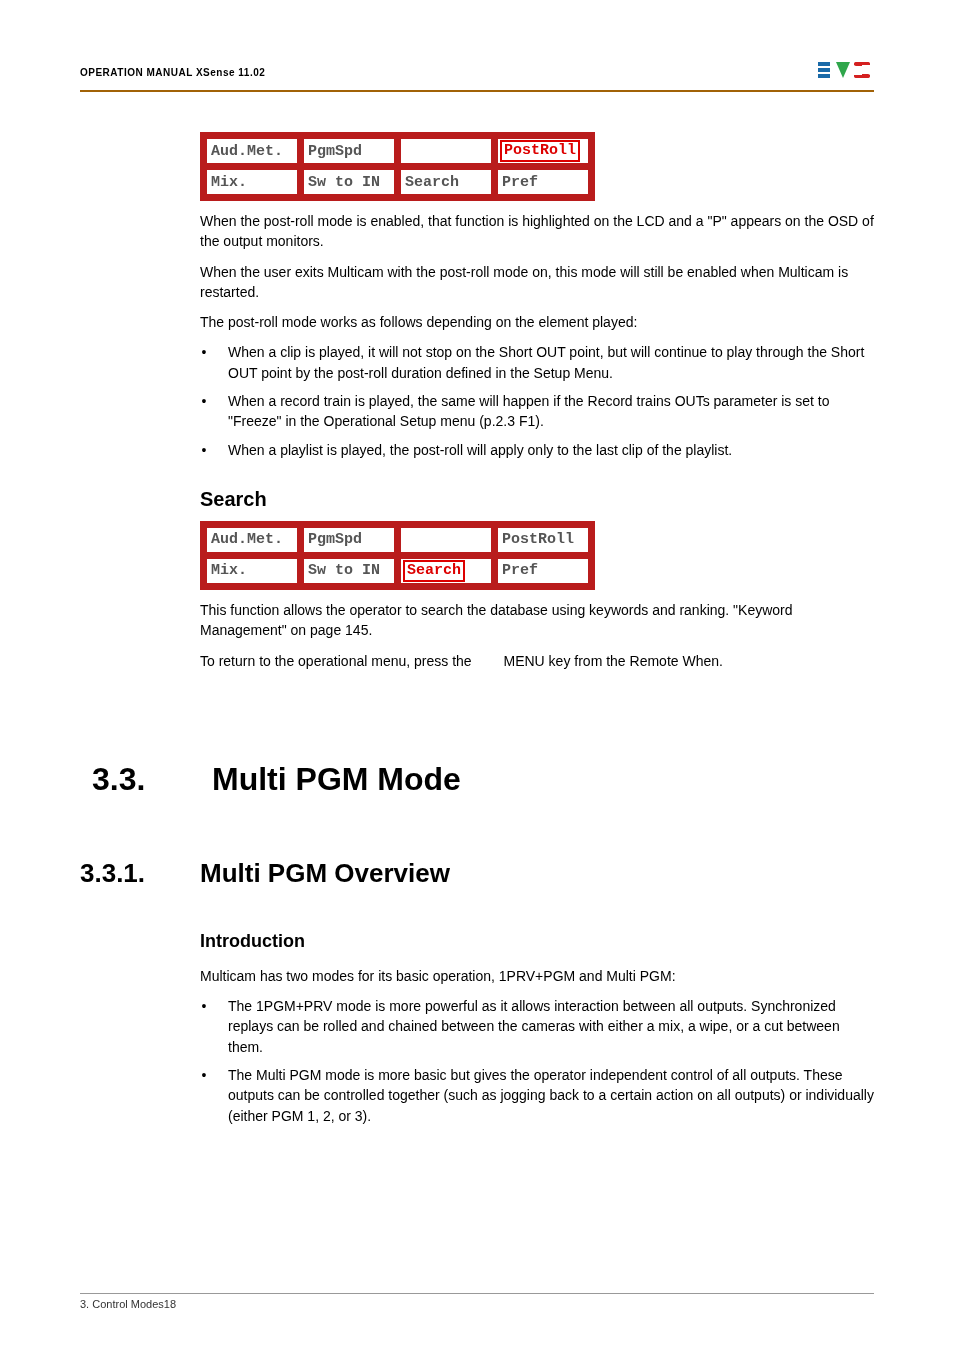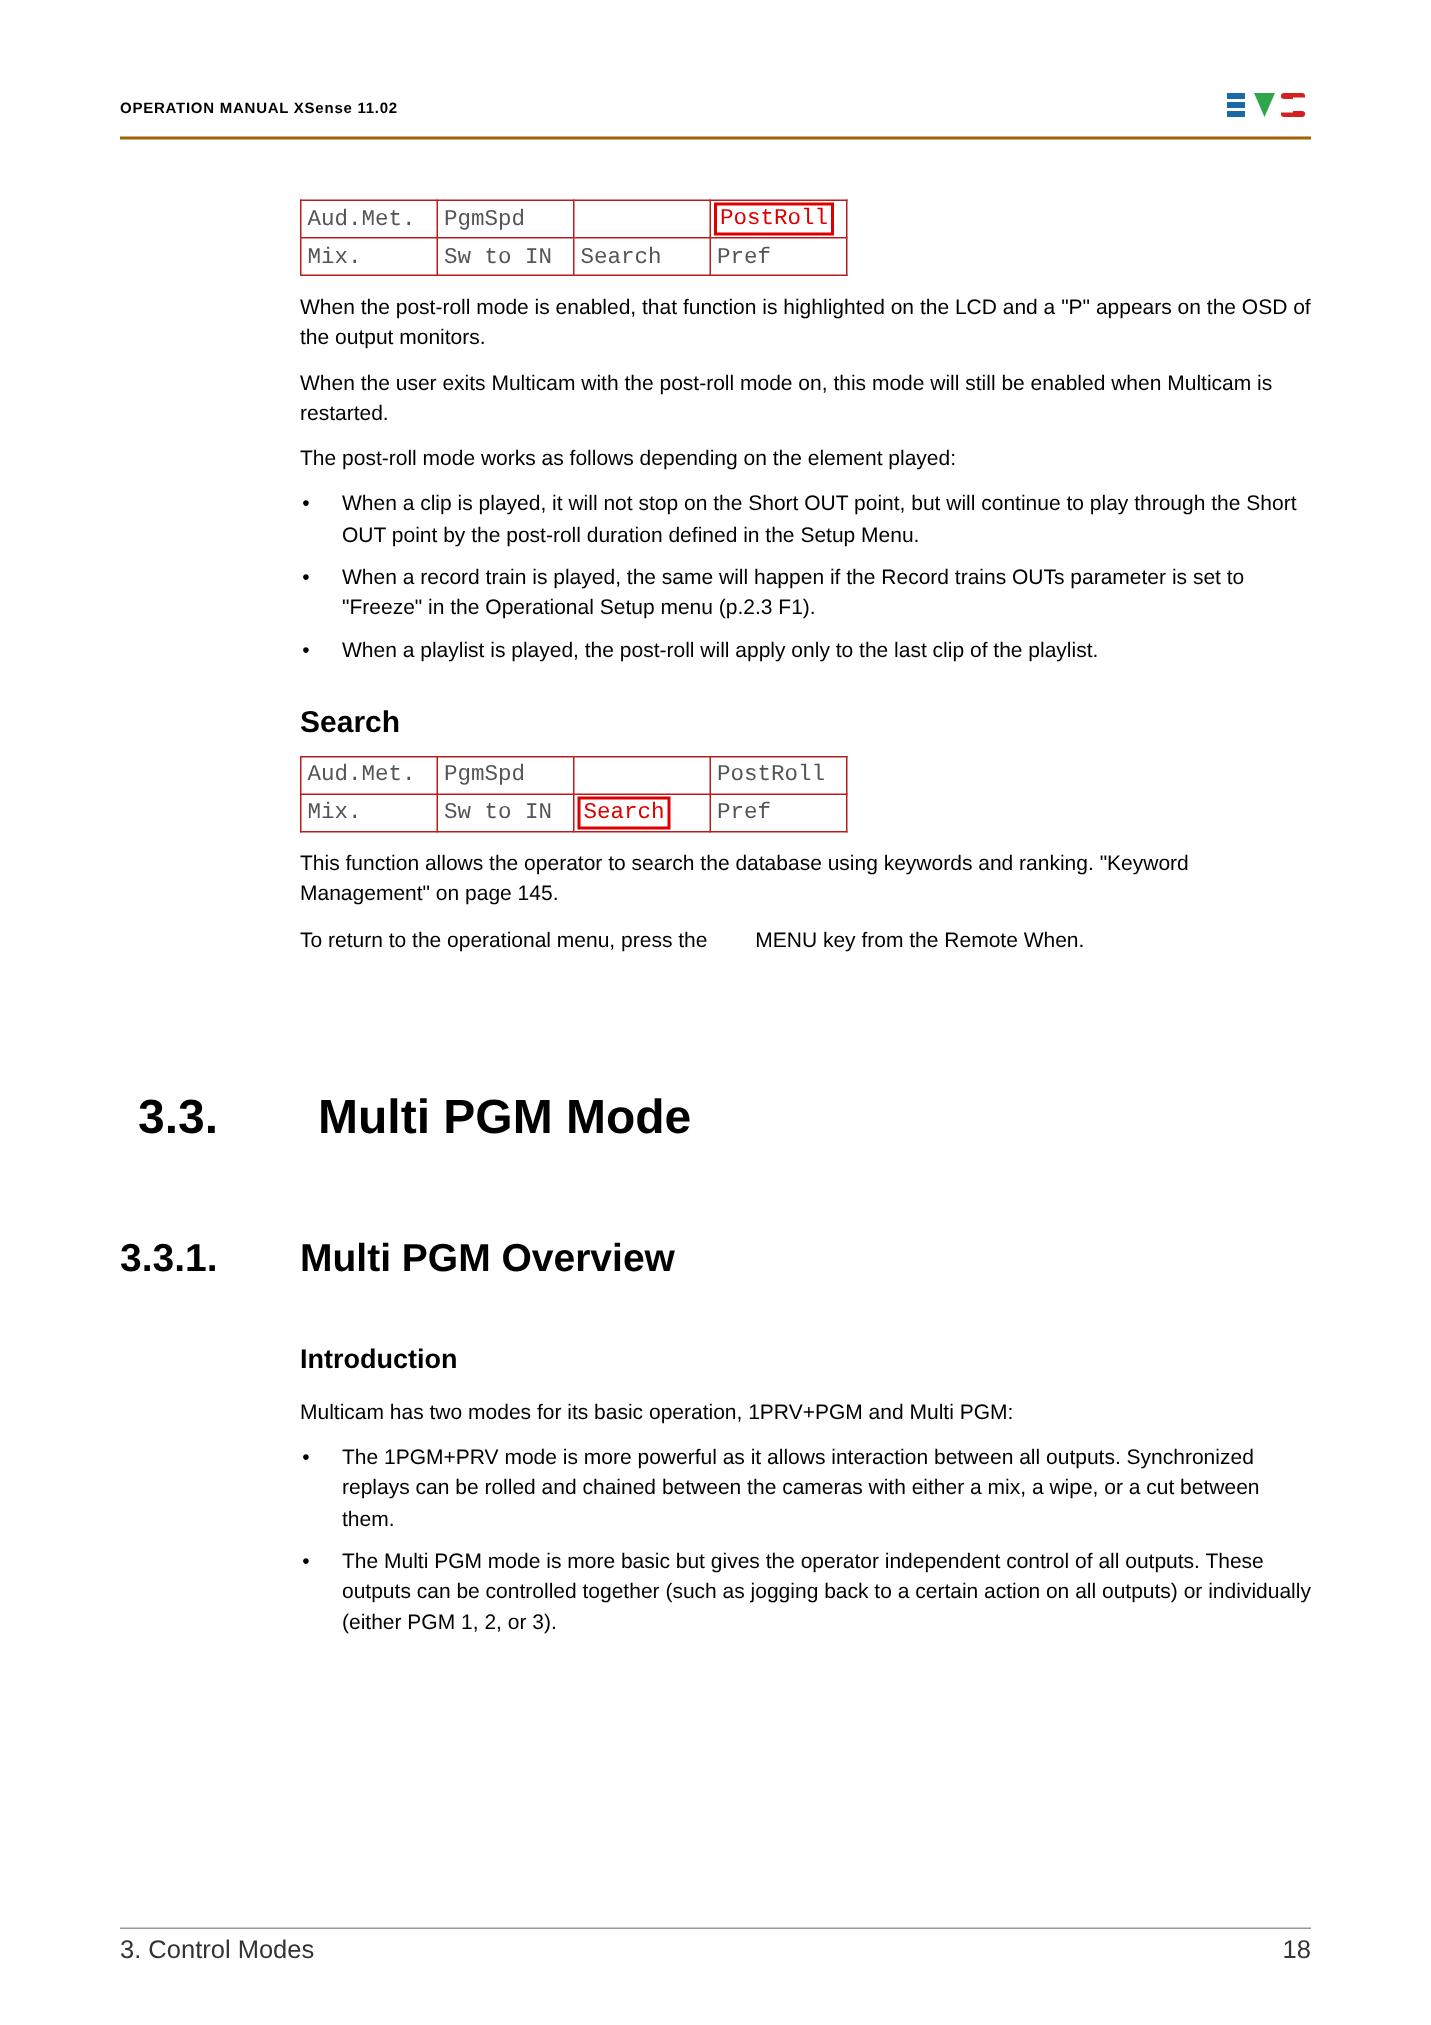--- a/index.html
+++ b/index.html
@@ -84,43 +84,44 @@
     content: "•   ";
   }
   table.menu-table {
     border-collapse: collapse;
     margin: 6px 0 10px 0;
     font-family: "Courier New", Courier, monospace;
     font-size: 15px;
     color: #555;
   }
   table.menu-table td {
-    border: 1px solid #b91c1c;
+    border: 7px solid #b91c1c;
     padding: 2px 6px 2px 4px;
     min-width: 80px;
     height: 20px;
+    font-weight: bold;
   }
   .boxed-red {
     color: #d00;
     border: 2px solid #d00;
     padding: 0 2px;
     display:inline-block;
     line-height:1.2;
   }
   .boldtext { font-weight: normal; padding-left: 28px; }
   .footer {
     position: absolute;
     bottom: 40px;
     left: 80px;
     right: 80px;
     display: flex;
-    justify-content: space-between;
+    justify-content: flex-start;
     border-top: 1px solid #999;
     padding-top: 4px;
-    font-size: 17px;
+    font-size: 11px;
     color: #333;
   }
 </style>
 </head>
 <body>
 
 <div class="page">
 
   <div class="header-row">
     <span class="header-title">OPERATION MANUAL XSense 11.02</span>

